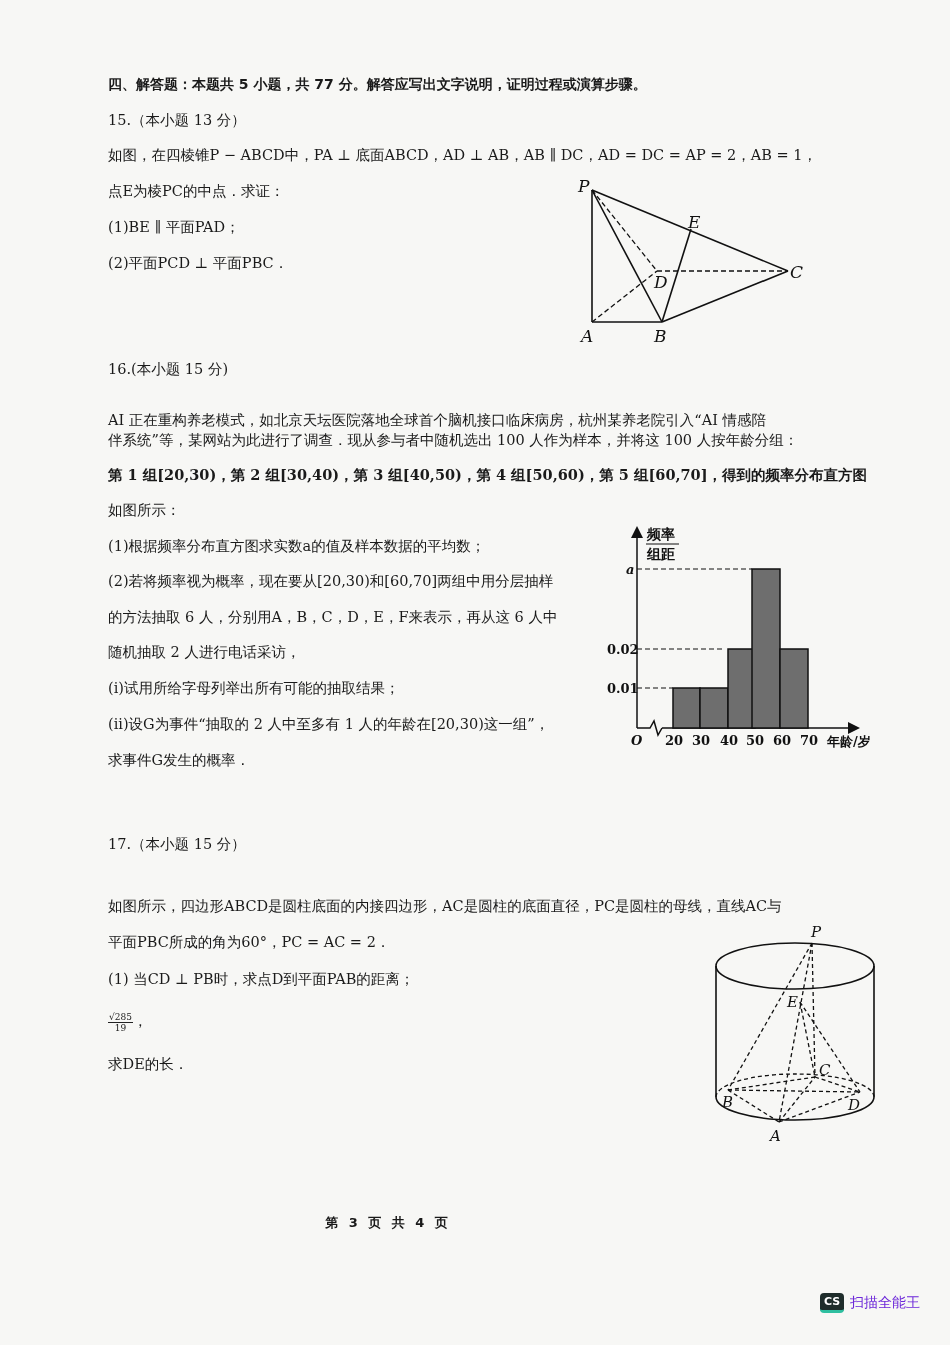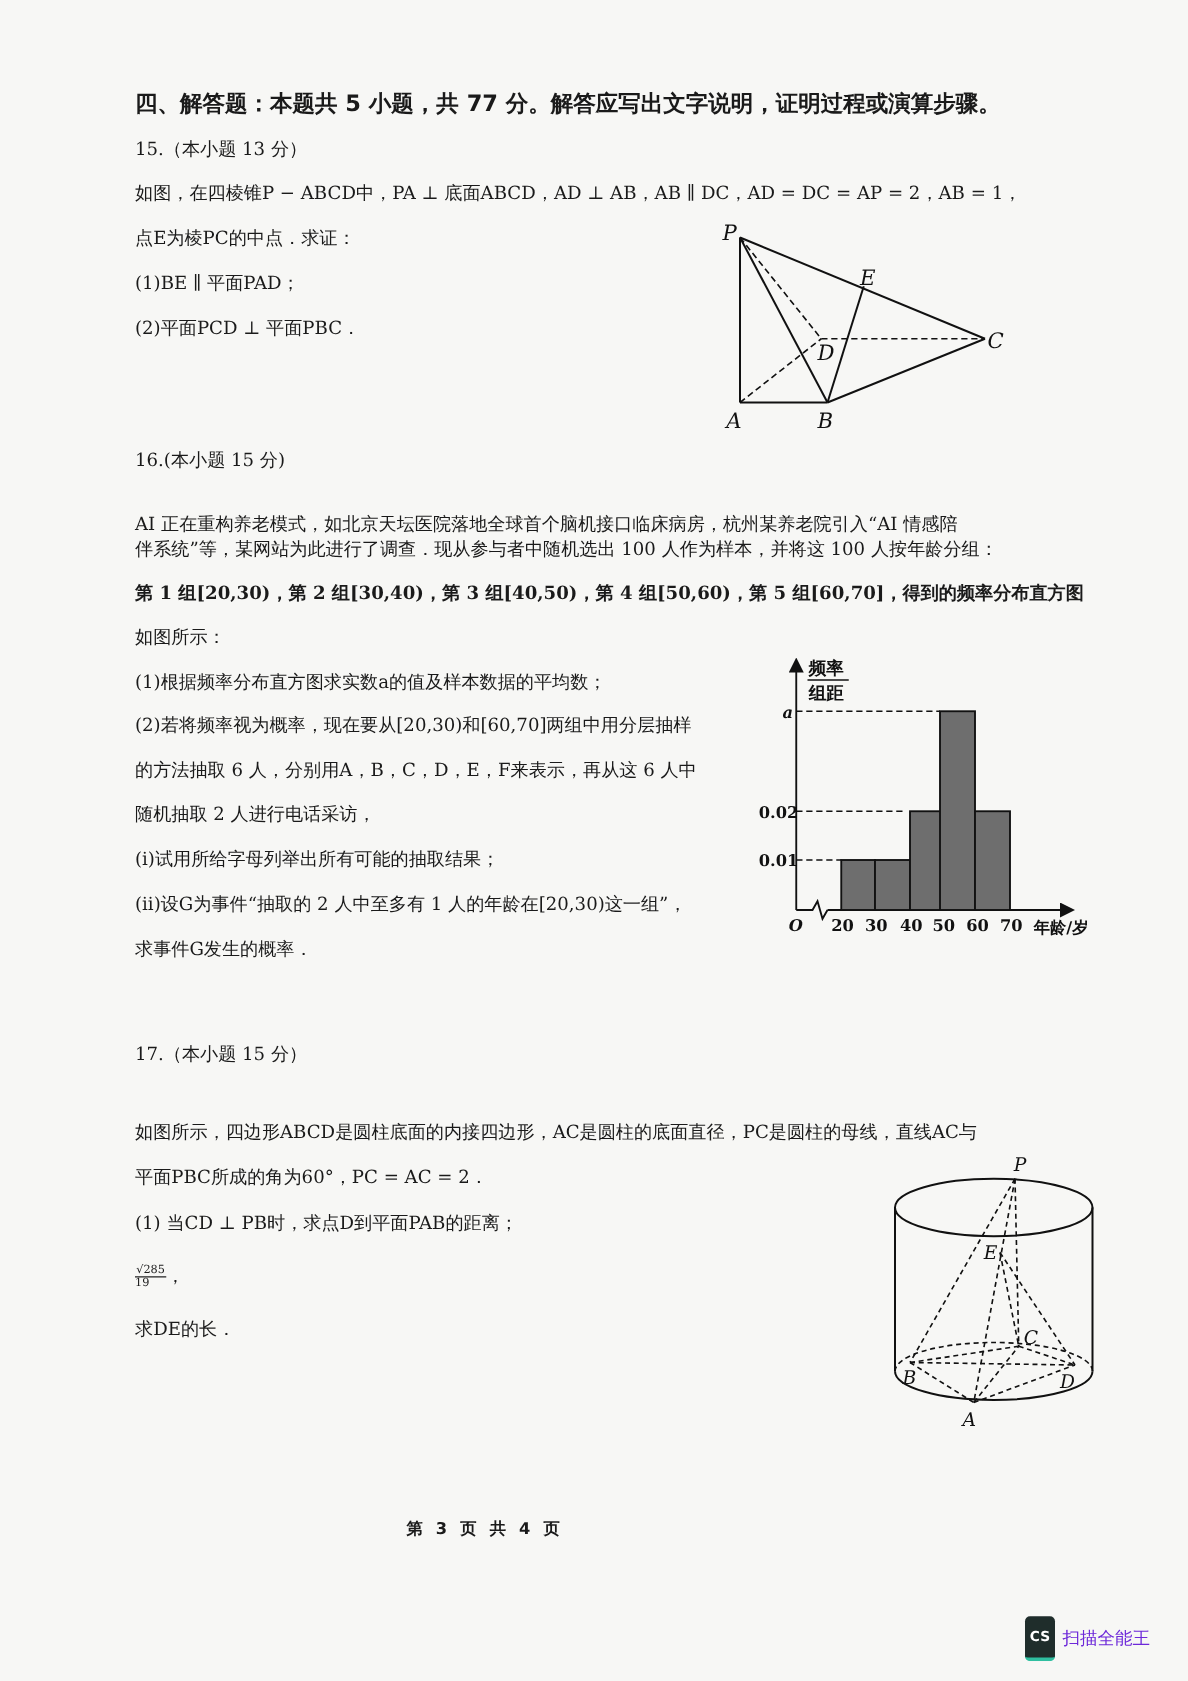--- a/index.html
+++ b/index.html
@@ -4,27 +4,27 @@
 <style>
   html, body { margin: 0; padding: 0; }
   body {
     width: 950px; height: 1345px; position: relative; overflow: hidden;
     background: #f7f7f5;
     font-family: "DejaVu Serif", "Liberation Serif", serif;
     color: #1a1a1a;
   }
   .abs { position: absolute; }
   .line { position: absolute; left: 108px; font-size: 14.5px; white-space: nowrap; line-height: 20px; }
-  .sec-title { font-family: "DejaVu Sans", "Liberation Sans", sans-serif; font-weight: bold; font-size: 18px; }
-  .frac { display: inline-block; vertical-align: middle; text-align: left; font-size: 9px; line-height: 10px; }
+  .sec-title { font-family: "DejaVu Sans", "Liberation Sans", sans-serif; font-weight: bold; font-size: 14px; }
+  .frac { display: inline-block; vertical-align: middle; text-align: center; font-size: 9px; line-height: 10px; }
   .frac .num { border-bottom: 1px solid #222; display: block; padding: 0 1px; }
   .frac .den { display: block; }
   .footer { position: absolute; left: 0; width: 776px; top: 1214px; text-align: center; font-family: "DejaVu Sans", sans-serif; font-weight: bold; font-size: 13px; letter-spacing: 3px; }
   .watermark { position: absolute; left: 820px; top: 1293px; display: flex; align-items: center; gap: 6px; }
-  .cs-logo { width: 24px; height: 36px; background: #1f2d2b; color: #fff; font-family: "DejaVu Sans", sans-serif; font-weight: bold; font-size: 11px; border-radius: 4px; display: flex; align-items: center; justify-content: center; border-bottom: 3px solid #2fbfa0; box-sizing: border-box; }
+  .cs-logo { width: 24px; height: 20px; background: #1f2d2b; color: #fff; font-family: "DejaVu Sans", sans-serif; font-weight: bold; font-size: 11px; border-radius: 4px; display: flex; align-items: center; justify-content: center; border-bottom: 3px solid #2fbfa0; box-sizing: border-box; }
   .cs-text { font-family: "DejaVu Sans", sans-serif; font-size: 14px; color: #6d28d9; }
   svg text { font-family: "DejaVu Serif", serif; }
 </style>
 </head>
 <body>
 
 <div class="line sec-title" style="top:74px;">四、解答题：本题共 5 小题，共 77 分。解答应写出文字说明，证明过程或演算步骤。</div>
 
 <div class="line" style="top:110px;">15.（本小题 13 分）</div>
 <div class="line" style="top:145px;">如图，在四棱锥P − ABCD中，PA ⊥ 底面ABCD，AD ⊥ AB，AB ∥ DC，AD = DC = AP = 2，AB = 1，</div>

